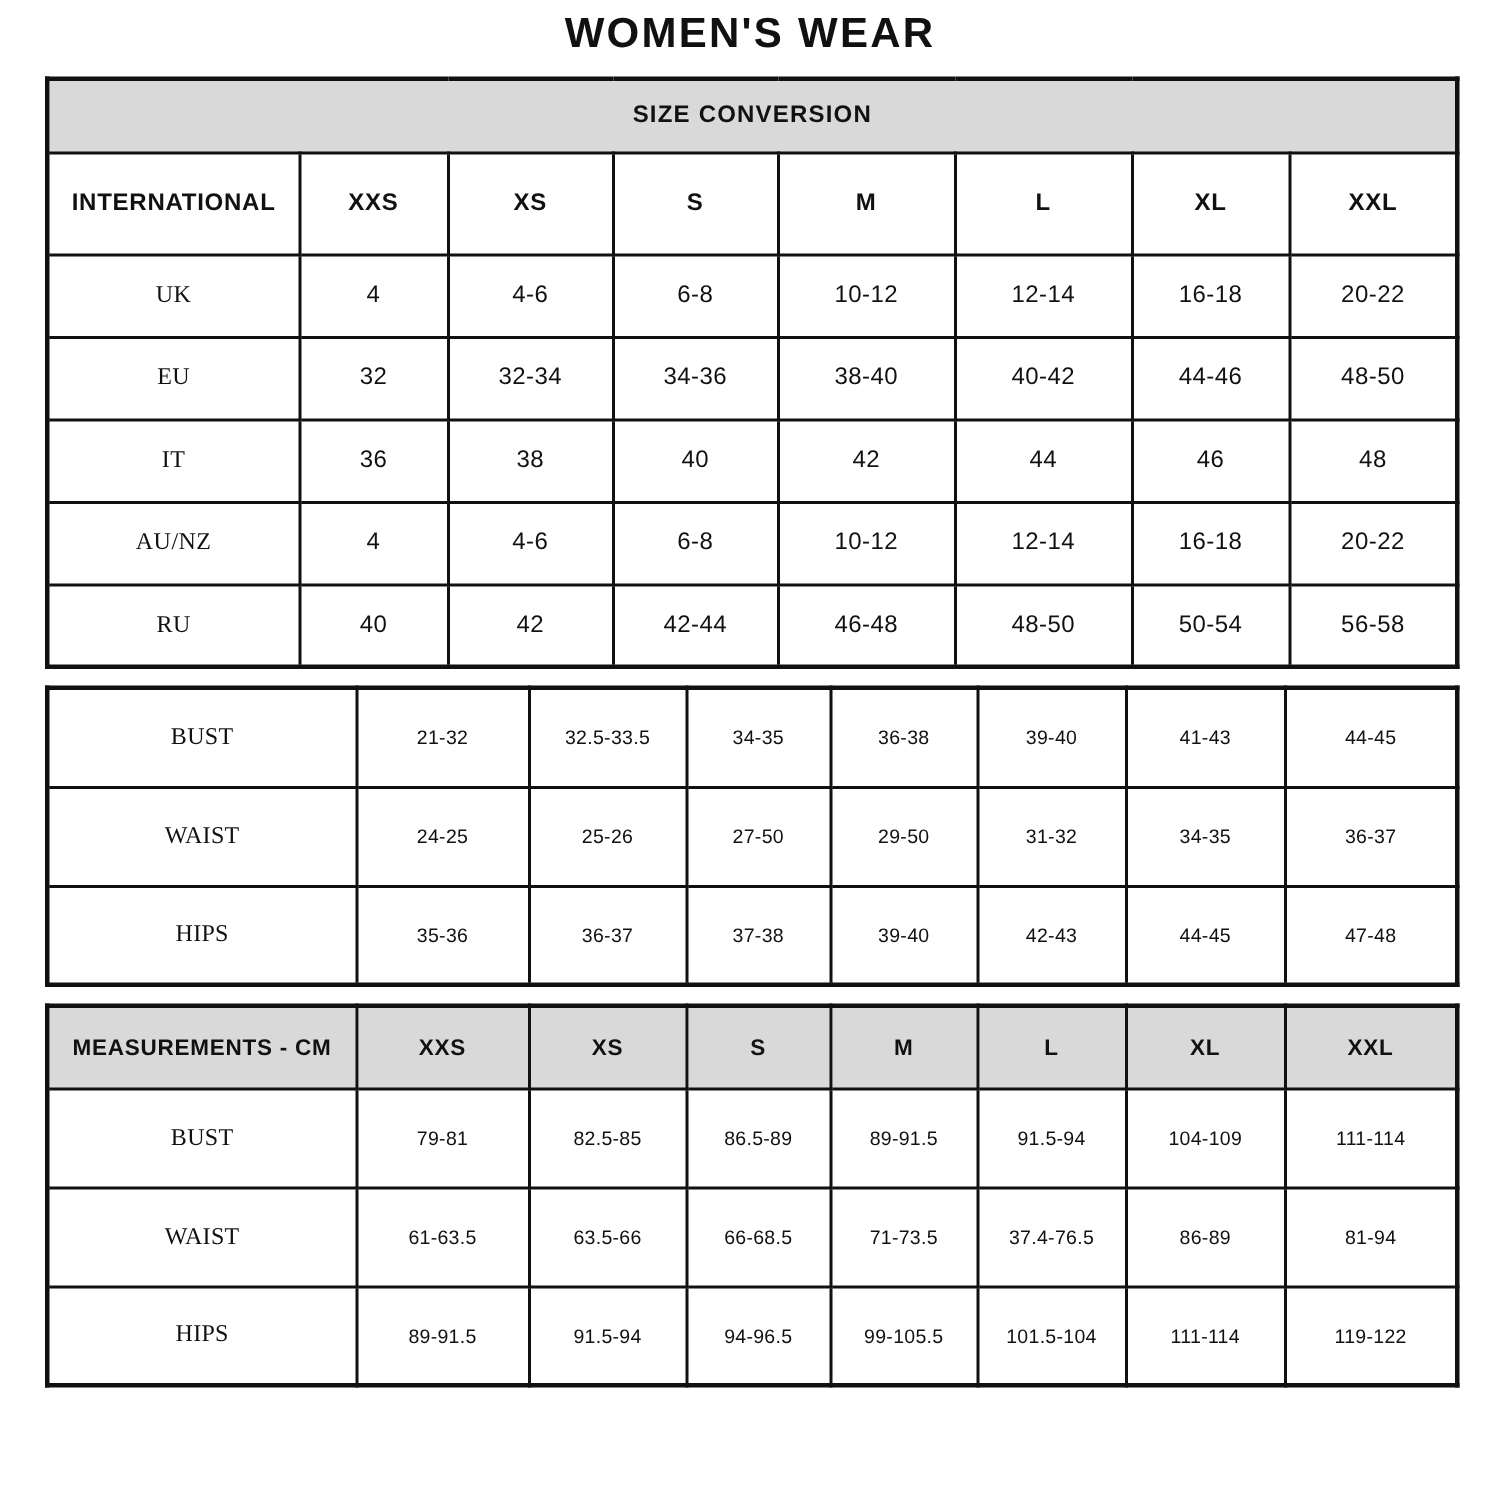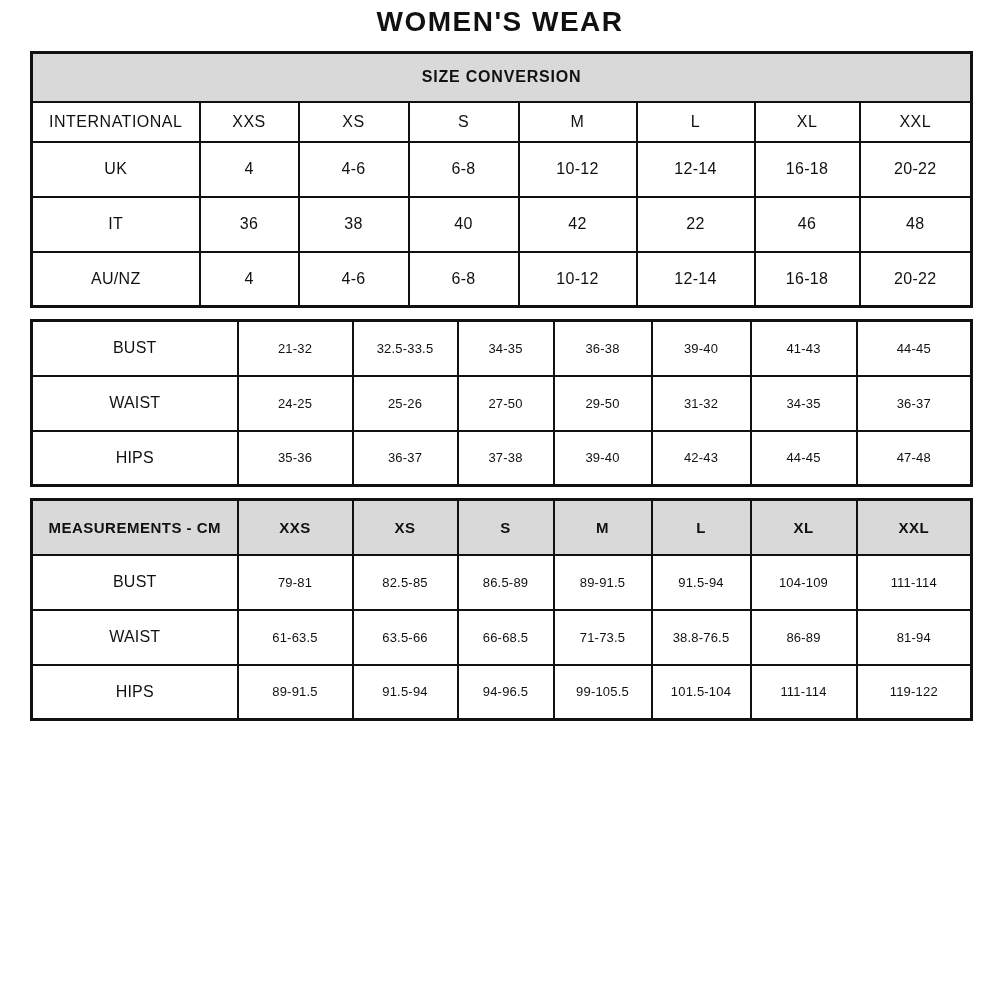--- a/index.html
+++ b/index.html
@@ -39,46 +39,47 @@
     background: var(--header-bg, #d9d9d9);
     height: 49px;
     font-size: 16px;
     font-weight: 700;
     letter-spacing: 0.8px;
     text-align: center;
   }
   
   .t1 .header-row td {
     background: #ffffff;
-    font-weight: 400;
-    font-size: 16px;
-    height: 40px;
+    font-weight: 700;
+    font-size: 16px;
+    height: 68px;
     letter-spacing: 0.5px;
   }
   .t1 .data-row td {
     height: 55px;
     font-size: 16px;
     letter-spacing: 0.3px;
   }
   
   .t2 .header-row td {
     background: var(--header-bg, #d9d9d9);
     font-weight: 700;
     font-size: 15px;
     height: 55px;
     letter-spacing: 0.5px;
   }
   .t2 .data-row td {
-    height: 55px;
+    height: 66px;
     font-size: 13px;
     letter-spacing: 0.2px;
   }
   .t2 .data-row td.row-label,
   .t1 .data-row td.row-label {
     font-size: 16px;
+    font-family: Liberation Serif, serif;
   }
   
   .t1 col.c0 { width: 168px; }
   .t1 col.c1 { width: 99px; }
   .t1 col.c2 { width: 110px; }
   .t1 col.c3 { width: 110px; }
   .t1 col.c4 { width: 118px; }
   .t1 col.c5 { width: 118px; }
   .t1 col.c6 { width: 105px; }
   .t1 col.c7 { width: 112px; }
@@ -127,38 +128,58 @@
           <td class="row-label">UK</td>
           <td class="value-cell">4</td>
           <td class="value-cell">4-6</td>
           <td class="value-cell">6-8</td>
           <td class="value-cell">10-12</td>
           <td class="value-cell">12-14</td>
           <td class="value-cell">16-18</td>
           <td class="value-cell">20-22</td>
         </tr>
         <tr class="data-row">
+          <td class="row-label">EU</td>
+          <td class="value-cell">32</td>
+          <td class="value-cell">32-34</td>
+          <td class="value-cell">34-36</td>
+          <td class="value-cell">38-40</td>
+          <td class="value-cell">40-42</td>
+          <td class="value-cell">44-46</td>
+          <td class="value-cell">48-50</td>
+        </tr>
+        <tr class="data-row">
           <td class="row-label">IT</td>
           <td class="value-cell">36</td>
           <td class="value-cell">38</td>
           <td class="value-cell">40</td>
           <td class="value-cell">42</td>
-          <td class="value-cell">22</td>
+          <td class="value-cell">44</td>
           <td class="value-cell">46</td>
           <td class="value-cell">48</td>
         </tr>
         <tr class="data-row">
           <td class="row-label">AU/NZ</td>
           <td class="value-cell">4</td>
           <td class="value-cell">4-6</td>
           <td class="value-cell">6-8</td>
           <td class="value-cell">10-12</td>
           <td class="value-cell">12-14</td>
           <td class="value-cell">16-18</td>
           <td class="value-cell">20-22</td>
+        </tr>
+        <tr class="data-row">
+          <td class="row-label">RU</td>
+          <td class="value-cell">40</td>
+          <td class="value-cell">42</td>
+          <td class="value-cell">42-44</td>
+          <td class="value-cell">46-48</td>
+          <td class="value-cell">48-50</td>
+          <td class="value-cell">50-54</td>
+          <td class="value-cell">56-58</td>
         </tr>
       </tbody>
   </table>
 
   <table class="t2">
     <colgroup>
       <col class="c0">
         <col class="c1">
         <col class="c2">
         <col class="c3">
@@ -232,21 +253,21 @@
           <td class="value-cell">91.5-94</td>
           <td class="value-cell">104-109</td>
           <td class="value-cell">111-114</td>
         </tr>
         <tr class="data-row">
           <td class="row-label">WAIST</td>
           <td class="value-cell">61-63.5</td>
           <td class="value-cell">63.5-66</td>
           <td class="value-cell">66-68.5</td>
           <td class="value-cell">71-73.5</td>
-          <td class="value-cell">38.8-76.5</td>
+          <td class="value-cell">37.4-76.5</td>
           <td class="value-cell">86-89</td>
           <td class="value-cell">81-94</td>
         </tr>
         <tr class="data-row">
           <td class="row-label">HIPS</td>
           <td class="value-cell">89-91.5</td>
           <td class="value-cell">91.5-94</td>
           <td class="value-cell">94-96.5</td>
           <td class="value-cell">99-105.5</td>
           <td class="value-cell">101.5-104</td>

